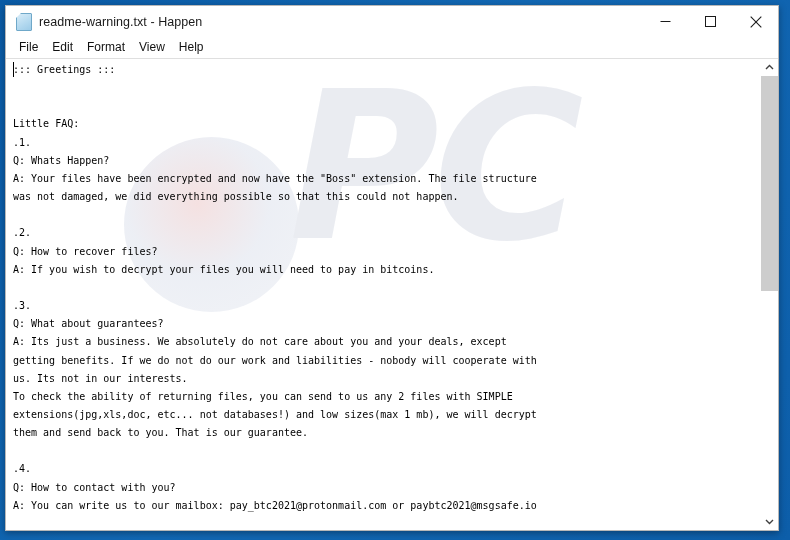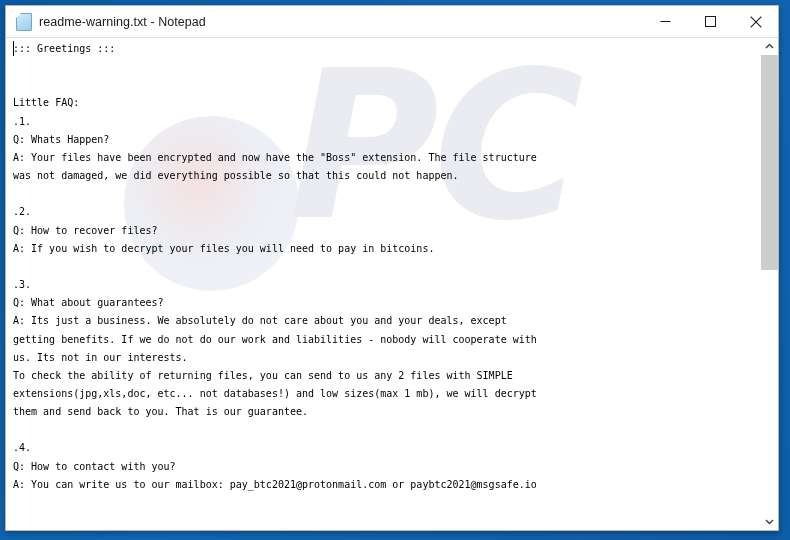--- a/index.html
+++ b/index.html
@@ -240,21 +240,21 @@
 <div id="desktop"></div>
 
 <div id="notepad-window">
 
   <div class="titlebar">
     <div class="title-left">
       <span class="app-icon">
         <span class="page"></span>
         <span class="fold"></span>
       </span>
-      <span class="title-text">readme-warning.txt - Notepad</span>
+      <span class="title-text">readme-warning.txt - Happen</span>
     </div>
     <div class="window-controls">
       <button class="wbtn minimize">
         <span>
           <svg width="11" height="11" viewBox="0 0 11 11">
             <line x1="0.5" y1="5.5" x2="10.5" y2="5.5" stroke="#1a1a1a" stroke-width="1"></line>
           </svg>
         </span>
       </button>
       <button class="wbtn maximize">
@@ -268,20 +268,27 @@
         <span>
           <svg width="12" height="12" viewBox="0 0 12 12">
             <line x1="0.7" y1="0.7" x2="11.3" y2="11.3" stroke="#1a1a1a" stroke-width="1.05"></line>
             <line x1="11.3" y1="0.7" x2="0.7" y2="11.3" stroke="#1a1a1a" stroke-width="1.05"></line>
           </svg>
         </span>
       </button>
     </div>
   </div>
 
+  <div class="menubar">
+    <div class="menu-item">File</div>
+    <div class="menu-item">Edit</div>
+    <div class="menu-item">Format</div>
+    <div class="menu-item">View</div>
+    <div class="menu-item">Help</div>
+  </div>
 
   <div class="editor-area">
 
     <div class="text-pane">
       <div class="watermark">
         <div class="wm-circle"></div>
         <div class="wm-letters">PC</div>
       </div>
       <div class="caret"></div>
       <div class="text-content">::: Greetings :::

